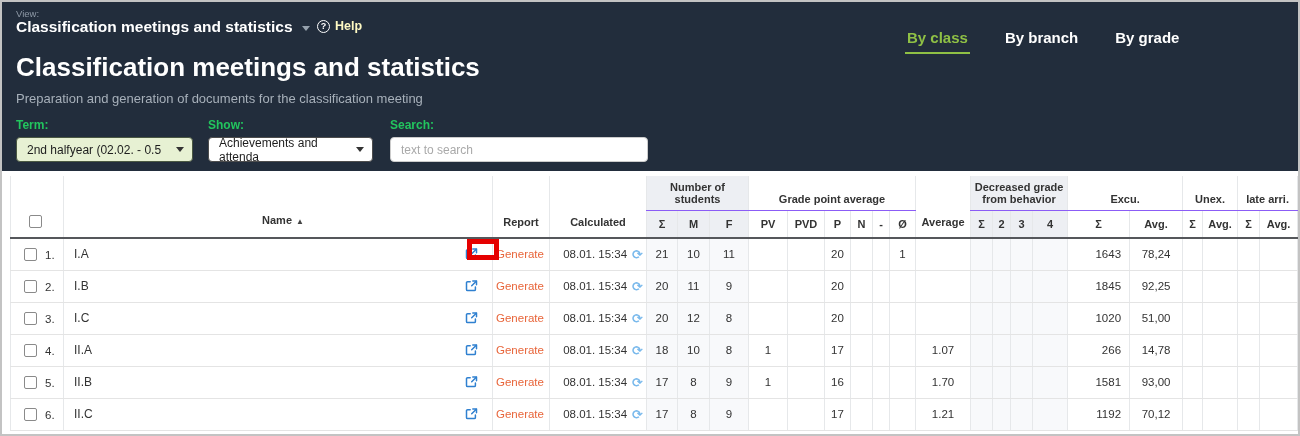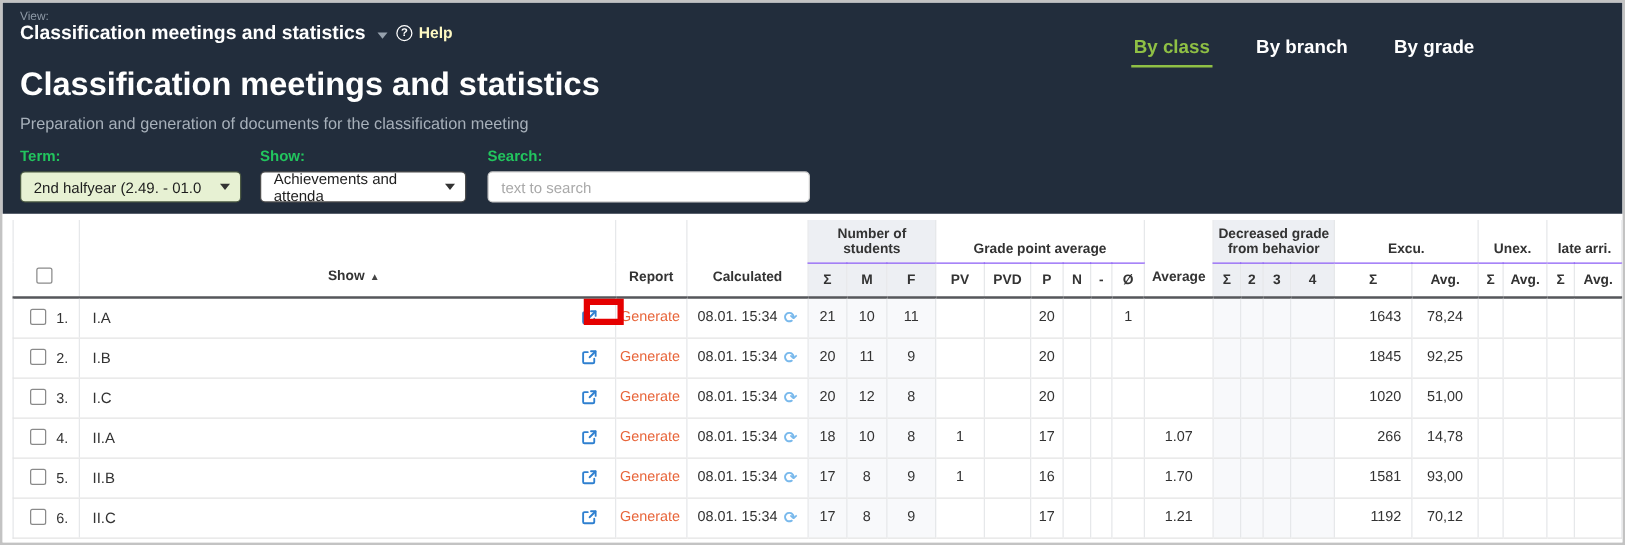--- a/index.html
+++ b/index.html
@@ -68,21 +68,21 @@
     vertical-align:-2px; cursor:pointer; }
   thead input[type=checkbox]{ margin-left:5px; }
   .rownum { font-size:11.5px; color:#333; }
   td.c-name { position:relative; text-align:left; padding-left:10px; font-size:12px; }
   .ext { position:absolute; right:14px; top:50%; transform:translateY(-50%);
     width:13px; height:13px; cursor:pointer; }
   .hl { position:absolute; right:-7px; top:0px; width:32px; height:21px;
     border:5px solid #e50000; z-index:3; pointer-events:none; }
   td.c-report { text-align:left; }
   .gen { color:#e8653a; text-decoration:none; font-size:11.5px; cursor:pointer; }
-  td.c-calc { white-space:nowrap; }
+  td.c-calc { white-space:nowrap;text-align:right; }
   .refresh { color:#79b9ec; font-weight:bold; font-size:13px; margin-left:5px;
     cursor:pointer; display:inline-block; vertical-align:-1px; }
   td.r-align { text-align:right; padding-right:8px; }
 </style>
 </head>
 <body>
 
 <div class="frame">
 
   <div class="darkhead">
@@ -100,21 +100,21 @@
       <span class="tab">By branch</span>
       <span class="tab">By grade</span>
     </div>
 
     <h1 class="page-title">Classification meetings and statistics</h1>
     <div class="page-sub">Preparation and generation of documents for the classification meeting</div>
 
     <div class="fgroup f-term">
       <div class="flabel">Term:</div>
       <div class="sel sel-term">
-        <span>2nd halfyear (2.49. - 01.0</span>
+        <span>2nd halfyear (02.02. - 0.5</span>
         <span class="sel-caret"></span>
       </div>
     </div>
     <div class="fgroup f-search">
       <div class="flabel">Search:</div>
       <input class="search-input" type="text" placeholder="text to search" style="">
     </div>
     <div class="fgroup f-show">
       <div class="flabel">Show:</div>
       <div class="sel sel-show">
@@ -148,21 +148,21 @@
         <col style="width:62px">
           <col style="width:53px">
         <col style="width:20px">
           <col style="width:35px">
         <col style="width:22px">
           <col style="width:38px">
       </colgroup>
       <thead>
         <tr class="grp">
           <th rowspan="2" class="h-check"><input type="checkbox" style=""></th>
-          <th rowspan="2" class="h-name"><span>Show</span><span class="sort-asc">▲</span></th>
+          <th rowspan="2" class="h-name"><span>Name</span><span class="sort-asc">▲</span></th>
           <th rowspan="2">Report</th>
           <th rowspan="2">Calculated</th>
           <th colspan="3" class="g-shade">Number of students</th>
           <th colspan="6">Grade point average</th>
           <th rowspan="2">Average</th>
           <th colspan="4" class="g-shade">Decreased grade from behavior</th>
           <th colspan="2">Excu.</th>
           <th colspan="2">Unex.</th>
           <th colspan="2">late arri.</th>
         </tr>

